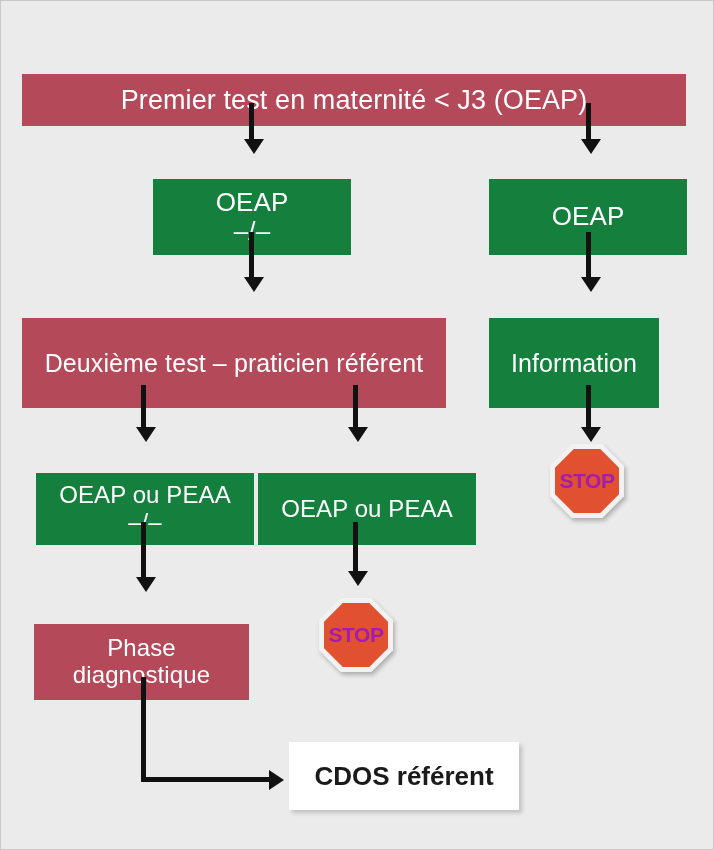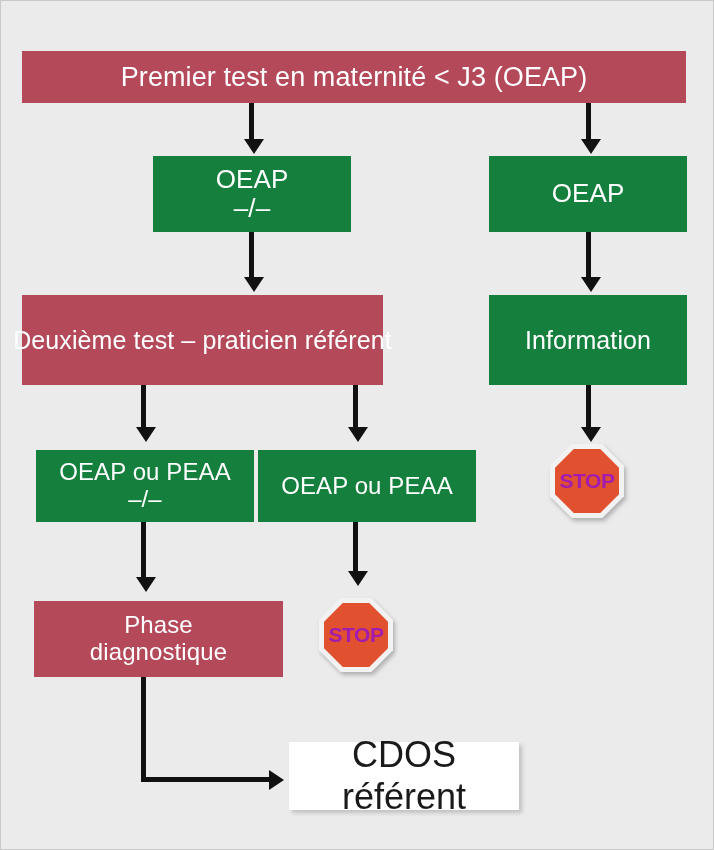--- a/index.html
+++ b/index.html
@@ -18,26 +18,26 @@
     font-family: "Liberation Sans", sans-serif;
     -webkit-font-smoothing: antialiased;
   }
 
   
   .node {
     position: absolute;
     box-sizing: border-box;
     display: flex;
     flex-direction: column;
-    align-items: center;
     justify-content: center;
     text-align: center;
     color: #ffffff;
     line-height: 1.12;
     letter-spacing: 0.1px;
+    margin-top: 23px;
   }
   .node .ln { display: block; white-space: nowrap; }
 
   .red  { background: #b4495a; }
   .blue { background: #15803d; }
 
   .white-node {
     position: absolute;
     box-sizing: border-box;
     background: #ffffff;
@@ -131,25 +131,25 @@
   <div class="node blue" style="left:488px; top:155px; width:198px; height:76px; font-size:26px;">
     <span class="ln">OEAP</span>
   </div>
 
   <div class="vline" style="left:248px; top:231px; height:48px;"></div>
   <div class="arrow-down" style="left:243px; top:276px;"></div>
 
   <div class="vline" style="left:585px; top:231px; height:48px;"></div>
   <div class="arrow-down" style="left:580px; top:276px;"></div>
 
-  <div class="node red" style="left:21px; top:294px; width:361px; height:90px; font-size:25px;">
+  <div class="node red" style="left:21px; top:294px; width:424px; height:90px; font-size:25px;">
     <span class="ln">Deuxième test – praticien référent</span>
   </div>
 
-  <div class="node blue" style="left:488px; top:294px; width:198px; height:90px; font-size:25px;">
+  <div class="node blue" style="left:488px; top:294px; width:170px; height:90px; font-size:25px;">
     <span class="ln">Information</span>
   </div>
 
   <div class="vline" style="left:140px; top:384px; height:45px;"></div>
   <div class="arrow-down" style="left:135px; top:426px;"></div>
 
   <div class="vline" style="left:352px; top:384px; height:45px;"></div>
   <div class="arrow-down" style="left:347px; top:426px;"></div>
 
   <div class="vline" style="left:585px; top:384px; height:45px;"></div>
@@ -175,26 +175,26 @@
 
   <div class="vline" style="left:352px; top:521px; height:52px;"></div>
   <div class="arrow-down" style="left:347px; top:570px;"></div>
 
   <div class="stop" style="left:318px; top:597px;">
     <div class="oct-outer"></div>
     <div class="oct-inner"></div>
     <div class="stop-label">STOP</div>
   </div>
 
-  <div class="node red" style="left:33px; top:600px; width:249px; height:76px; font-size:24px;">
+  <div class="node red" style="left:33px; top:600px; width:215px; height:76px; font-size:24px;">
     <span class="ln">Phase</span>
     <span class="ln">diagnostique</span>
   </div>
 
   <div class="vline" style="left:140px; top:676px; height:105px;"></div>
   <div class="hline" style="left:140px; top:776px; width:132px;"></div>
   <div class="arrow-right" style="left:268px; top:769px;"></div>
 
-  <div class="white-node" style="left:288px; top:741px; width:230px; height:68px; font-size:36px;">
+  <div class="white-node" style="left:288px; top:741px; width:230px; height:68px; font-size:26px;font-weight:bold;">
     <span>CDOS référent</span>
   </div>
 
 </div>
 
 </body></html>

